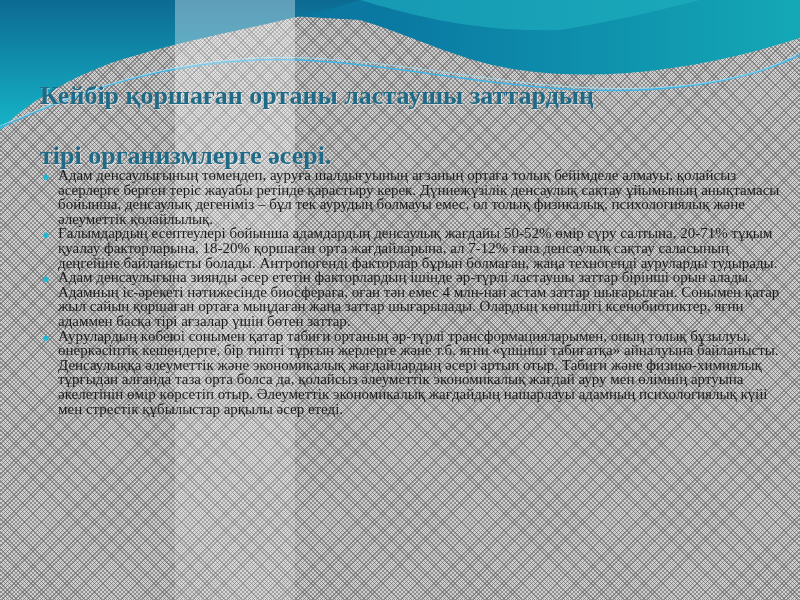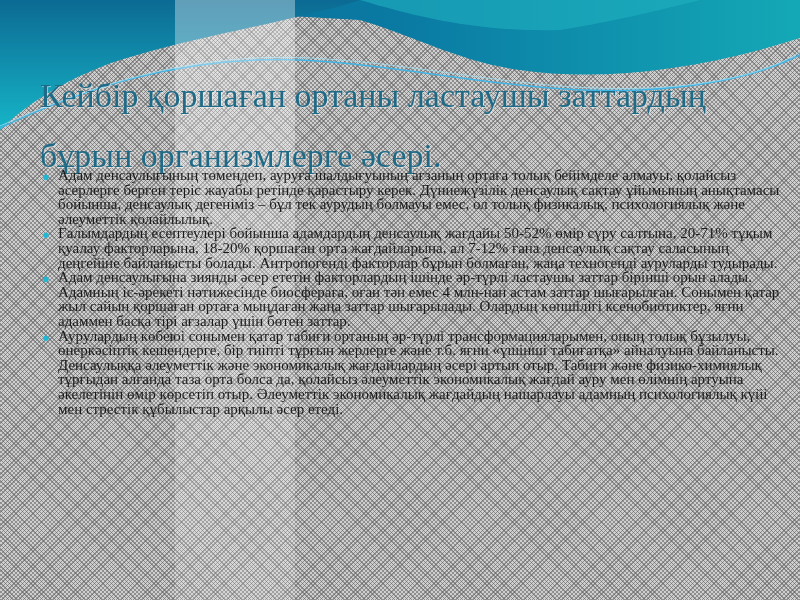--- a/index.html
+++ b/index.html
@@ -10,21 +10,21 @@
       repeating-linear-gradient(45deg, rgba(90,90,90,0.55) 0 1px, transparent 1px 3px),
       repeating-linear-gradient(-45deg, rgba(90,90,90,0.55) 0 1px, transparent 1px 3px);
     font-family: "Liberation Serif", "DejaVu Serif", serif;
   }
   .top-band { position:absolute; left:0; top:0; width:800px; height:200px; }
   .watermark { position:absolute; left:175px; top:0; width:120px; height:600px;
     background:linear-gradient(180deg, rgba(255,255,255,0.35), rgba(255,255,255,0.15));
     pointer-events:none; }
   .title {
     position:absolute; left:40px; top:66px; width:700px;
-    color:#1f6a86; font-weight:normal; font-size:34px; line-height:60px;
+    color:#1f6a86; font-weight:bold; font-size:26px; line-height:60px;
     text-shadow: 1px 1px 0 rgba(255,255,255,0.5);
   }
   .content { position:absolute; left:42px; top:168px; width:740px; }
   .bullet-item { display:flex; align-items:flex-start; margin-bottom:0px; }
   .bullet { flex:0 0 16px; height:14px; margin-top:2px; color:#1fb8d4; font-size:13px; line-height:14px; }
   .bullet-text { font-size:15px; line-height:14.6px; color:#1a1a1a; }
 </style>
 </head>
 <body>
 
@@ -44,21 +44,21 @@
   <path d="M0,0 L360,0 C300,20 200,35 120,60 C60,80 20,110 0,130 Z" fill="url(#bandG2)"></path>
   <path d="M360,0 L700,0 C660,10 620,20 560,30 C480,32 420,18 360,0 Z" fill="#1fb0c0" opacity="0.6"></path>
   <path d="M0,128 C80,90 180,55 300,60 C420,66 520,95 640,90 C720,86 770,70 800,55" stroke="#3fb4e6" stroke-width="1.5" fill="none"></path>
   <path d="M0,126 C90,86 190,52 310,58 C430,64 530,93 650,88 C730,84 775,68 800,52" stroke="#9fe0f4" stroke-width="0.8" fill="none"></path>
 </svg>
 
 <div class="watermark"></div>
 
 <div class="title">
   <div>Кейбір қоршаған ортаны ластаушы заттардың</div>
-  <div>бұрын организмлерге әсері.</div>
+  <div>тірі организмлерге әсері.</div>
 </div>
 
 <div class="content">
   <div class="bullet-item">
     <span class="bullet">●</span>
     <span class="bullet-text">Адам денсаулығының төмендеп, ауруға шалдығуының ағзаның ортаға толық бейімделе алмауы, қолайсыз әсерлерге берген теріс жауабы ретінде қарастыру керек. Дүниежүзілік денсаулық сақтау ұйымының анықтамасы бойынша, денсаулық дегеніміз – бұл тек аурудың болмауы емес, ол толық физикалық, психологиялық және әлеуметтік қолайлылық.</span>
   </div>
   <div class="bullet-item">
     <span class="bullet">●</span>
     <span class="bullet-text">Ғалымдардың есептеулері бойынша адамдардың денсаулық жағдайы 50-52% өмір сүру салтына, 20-71% тұқым қуалау факторларына, 18-20% қоршаған орта жағдайларына, ал 7-12% ғана денсаулық сақтау саласының деңгейіне байланысты болады. Антропогенді факторлар бұрын болмаған, жаңа техногенді ауруларды тудырады.</span>

